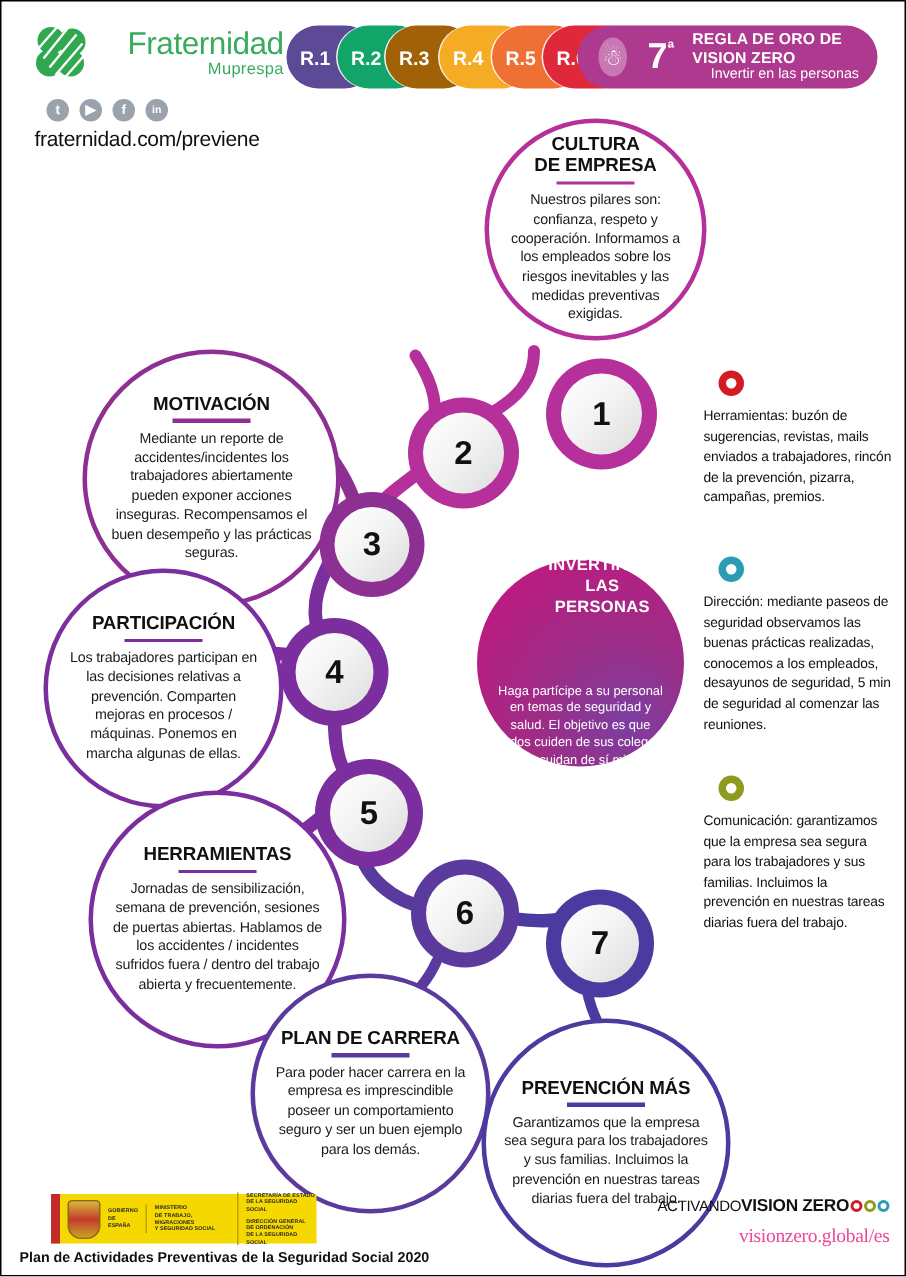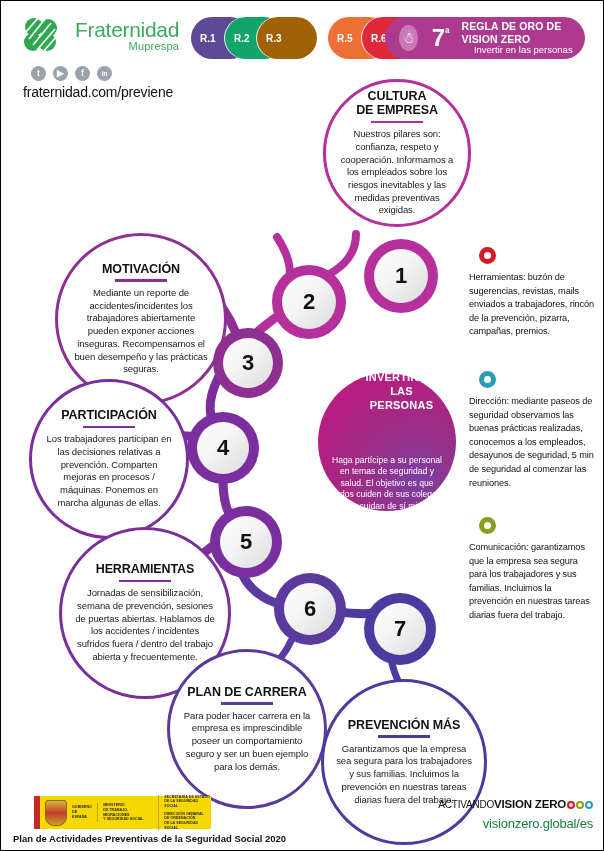--- a/index.html
+++ b/index.html
@@ -11,21 +11,21 @@
   }
   #page {
     position: relative;
     width: 604px; height: 851px;
     background: #ffffff;
     border: 1px solid #000;
   }
 
   
   .logo-block { position: absolute; left: 20px; top: 14px; width: 170px; }
-  .logo-row { display: flex; align-items: center; gap: 14px; }
+  .logo-row { display: flex; align-items: center; gap: 24px; }
   .clover { width: 40px; height: 40px; flex: 0 0 40px; }
   .logo-text { line-height: 1; }
   .logo-name {
     font-size: 21px; color: #3aab5e; letter-spacing: -0.3px;
     font-family: "Liberation Sans", sans-serif; font-weight: 400;
   }
   .logo-sub {
     font-size: 11px; color: #3aab5e; text-align: right;
     margin-top: 1px; letter-spacing: .2px;
   }
@@ -39,21 +39,21 @@
   .site-url { font-size: 14px; color: #111; letter-spacing: -.2px; margin-left: 2px; }
 
   
   .rule-bar {
     position: absolute; left: 190px; top: 16px;
     width: 394px; height: 42px;
   }
   .rb-seg {
     position: absolute; top: 0; height: 42px; border-radius: 21px;
     display: flex; align-items: center; justify-content: flex-start;
-    color: #fff; font-size: 10px; font-weight: bold;
+    color: #fff; font-size: 13px; font-weight: bold;
     box-shadow: -1px 0 0 rgba(255,255,255,.9);
   }
   .rb-seg span { margin-left: 9px; }
   .rb-main {
     position: absolute; top: 0; left: 194px; width: 200px; height: 42px;
     border-radius: 21px; background: #ae3a8f;
     display: flex; align-items: center;
   }
   .rb-icon {
     width: 26px; height: 26px; border-radius: 50%;
@@ -130,21 +130,21 @@
   .gob-c { font-size: 3.6px; color: #2a2a2a; line-height: 1.3; margin-left: 5px;
            font-weight: bold; letter-spacing: .05px; }
   .gob-c.b2 { border-left: .5px solid #bba400; padding-left: 5px; }
   .gob-c.b3 { border-left: .5px solid #bba400; padding-left: 5px; }
   .foot-caption { position: absolute; left: 12px; top: 43px; font-size: 9.5px; color: #111; font-weight: bold; }
   .vz { position: absolute; right: 12px; top: 8px; text-align: right; margin-left: 35px; }
   .vz-line1 { font-size: 10px; color: #111; letter-spacing: -.2px; }
   .vz-line1 b { font-size: 11.5px; }
   .vz-dots { display: inline-flex; gap: 1px; margin-left: 1px; vertical-align: -1px;}
   .vz-dot { width: 8px; height: 8px; border-radius: 50%; border: 2.5px solid; }
-  .vz-url { font-size: 13px; color: #15803d; margin-top: 6px; letter-spacing: -.2px; }
+  .vz-url { font-size: 13px; color: #ec4899; margin-top: 6px; letter-spacing: -.2px; font-family: Liberation Serif, serif; }
 </style>
 </head>
 <body>
 
 <div id="page">
 
   <svg width="604" height="851" style="position:absolute;left:0;top:0;pointer-events:none">
     <g fill="none" stroke-linecap="round">
       <path d="M355 233 C355 262, 330 272, 312 283" stroke="#b5309b" stroke-width="8"></path>
       <path d="M276 236 C290 258, 290 270, 288 284" stroke="#b5309b" stroke-width="8"></path>
@@ -195,20 +195,23 @@
   <div class="rule-bar">
     <div class="rb-seg" style="left:0px;width:60px;background:#5c4a97;z-index:1">
       <span>R.1</span>
       </div>
     <div class="rb-seg" style="left:34px;width:60px;background:#12a56a;z-index:2">
       <span>R.2</span>
       </div>
     <div class="rb-seg" style="left:66px;width:60px;background:#a16207;z-index:3">
       <span>R.3</span>
       </div>
+    <div class="rb-seg" style="left:102px;width:62px;background:#f5ab23;z-index:4">
+      <span>R.4</span>
+      </div>
     <div class="rb-seg" style="left:137px;width:62px;background:#ef7034;z-index:5">
       <span>R.5</span>
       </div>
     <div class="rb-seg" style="left:171px;width:62px;background:#e0283b;z-index:6">
       <span>R.6</span>
       </div>
     <div class="rb-main" style="z-index:7">
       <div class="rb-icon">☃</div>
       <div class="rb-num">
         <span>7</span><sup>ª</sup>

